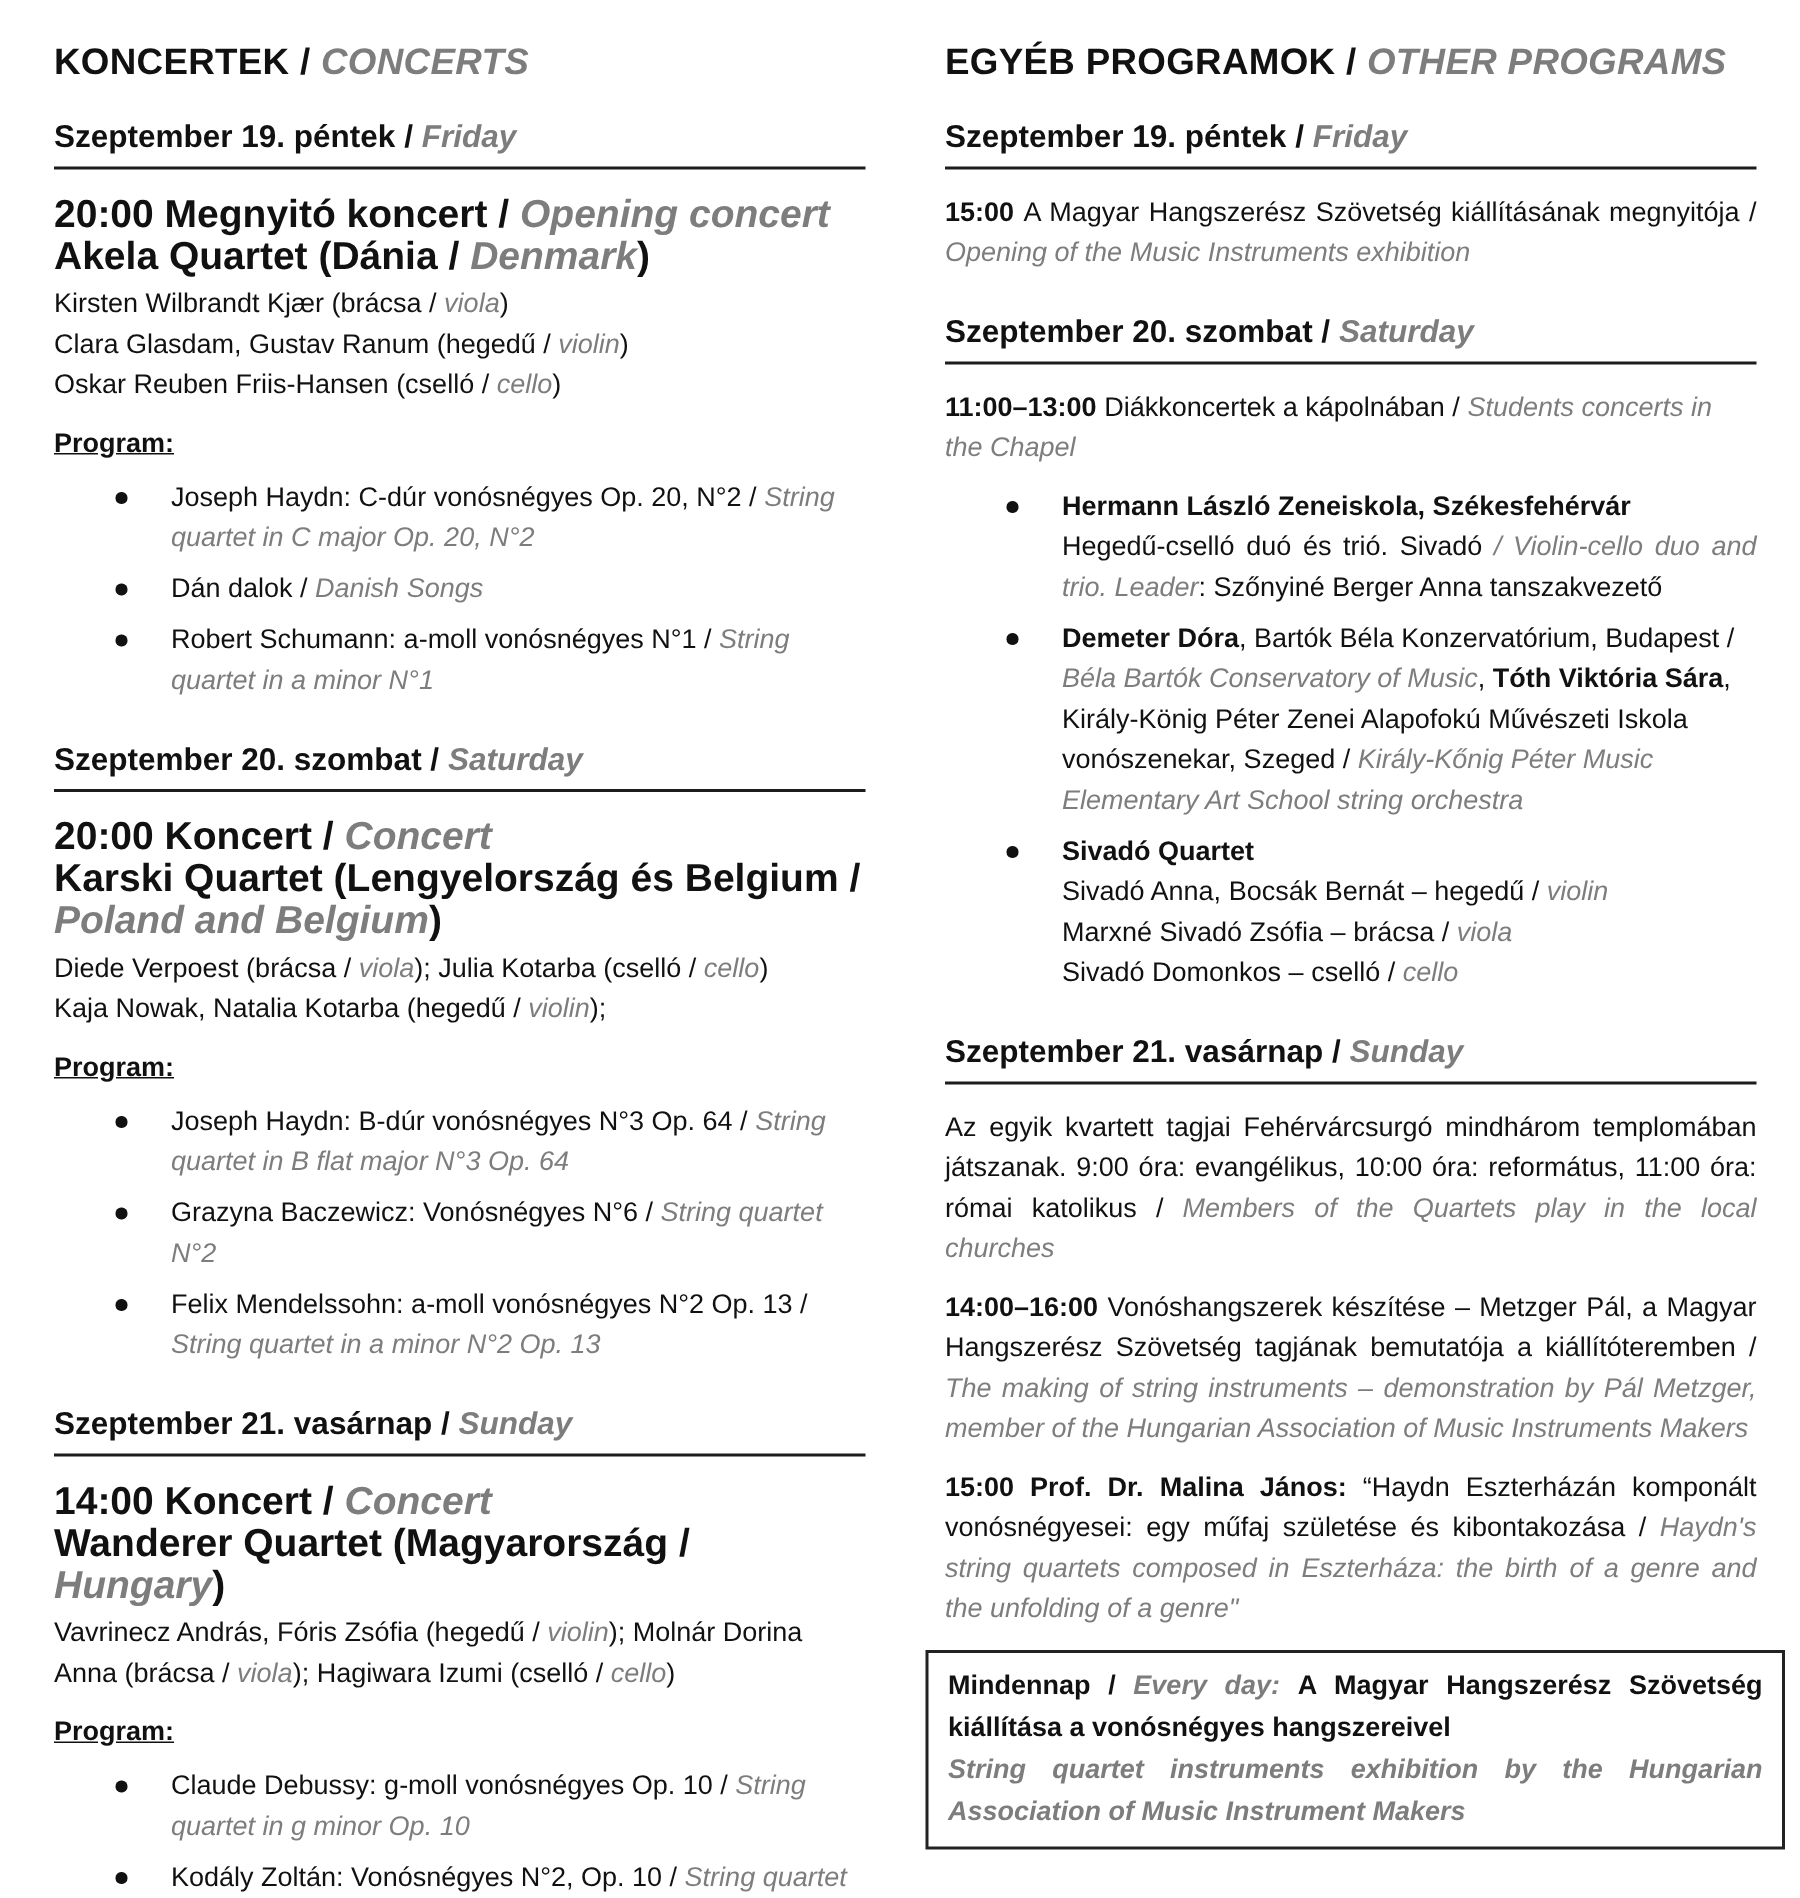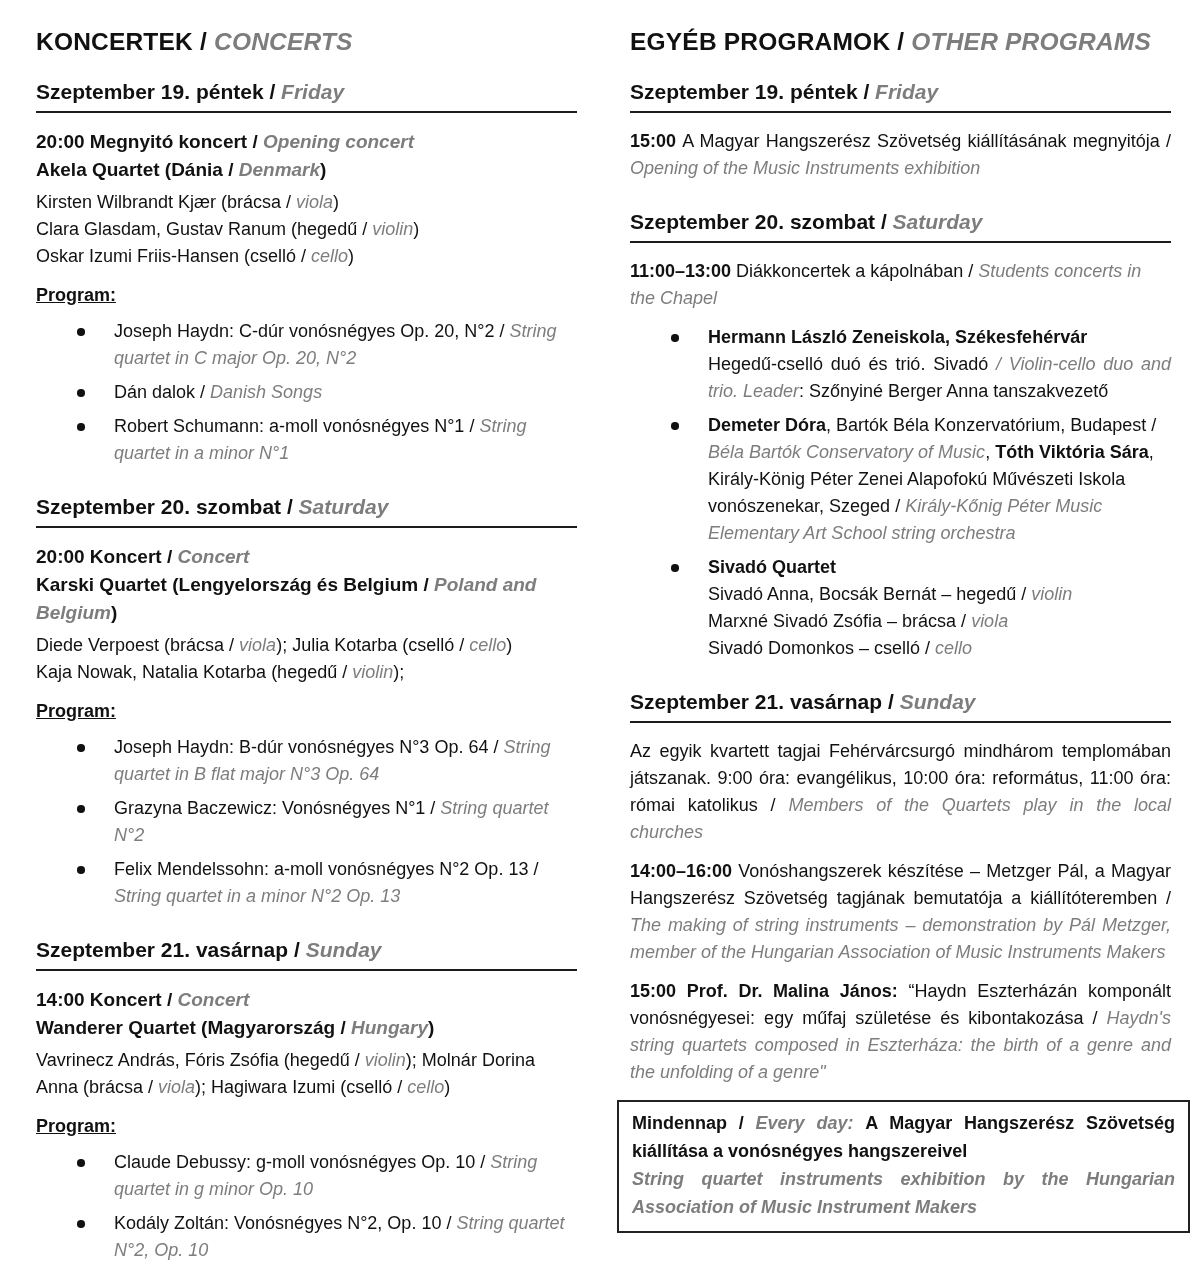--- a/index.html
+++ b/index.html
@@ -28,21 +28,21 @@
     white-space:nowrap;
   }
   .day-header{
     font-size:21px;font-weight:700;
     padding-bottom:7px;
     border-bottom:2.5px solid var(--rule);
     margin:0 0 15px 0;
   }
   .section.section-gap .day-header{margin-top:28px;}
   .block-heading{margin:0 0 5px 0;}
-  .heading-line{font-size:19px;font-weight:700;line-height:28px;}
+  .heading-line{font-size:26px;font-weight:700;line-height:28px;}
   .block-lines{margin:0 0 8px 0;}
   .body-line{font-size:18px;line-height:27px;}
   .body-para{font-size:18px;line-height:27px;margin:0 0 12px 0;}
   .program-label{
     font-size:18px;font-weight:700;line-height:27px;
     text-decoration:underline;
     margin:12px 0 9px 0;
   }
   ul.program-list{
     margin:0 0 10px 0;
@@ -84,21 +84,21 @@
       <div class="col-title"><span class="r-b">KONCERTEK / </span><span class="r-big">CONCERTS</span></div>
       <div class="section">
         <div class="day-header"><span class="r-b">Szeptember 19. péntek / </span><span class="r-big">Friday</span></div>
         <div class="block-heading">
           <div class="heading-line"><span class="r-b">20:00 Megnyitó koncert / </span><span class="r-big">Opening concert</span></div>
           <div class="heading-line"><span class="r-b">Akela Quartet (Dánia / </span><span class="r-big">Denmark</span><span class="r-b">)</span></div>
         </div>
         <div class="block-lines">
           <div class="body-line"><span class="r-r">Kirsten Wilbrandt Kjær (brácsa / </span><span class="r-ig">viola</span><span class="r-r">)</span></div>
           <div class="body-line"><span class="r-r">Clara Glasdam, Gustav Ranum (hegedű / </span><span class="r-ig">violin</span><span class="r-r">)</span></div>
-          <div class="body-line"><span class="r-r">Oskar Izumi Friis-Hansen (cselló / </span><span class="r-ig">cello</span><span class="r-r">)</span></div>
+          <div class="body-line"><span class="r-r">Oskar Reuben Friis-Hansen (cselló / </span><span class="r-ig">cello</span><span class="r-r">)</span></div>
         </div>
         <div class="program-label">Program:</div>
         <ul class="program-list">
           <li class="program-item">
             <div class="item-line"><span class="r-r">Joseph Haydn: C-dúr vonósnégyes Op. 20, N°2 / </span><span class="r-ig">String quartet in C major Op. 20, N°2</span></div>
           </li>
           <li class="program-item">
             <div class="item-line"><span class="r-r">Dán dalok / </span><span class="r-ig">Danish Songs</span></div>
           </li>
           <li class="program-item">
@@ -115,21 +115,21 @@
         <div class="block-lines">
           <div class="body-line"><span class="r-r">Diede Verpoest (brácsa / </span><span class="r-ig">viola</span><span class="r-r">); Julia Kotarba (cselló / </span><span class="r-ig">cello</span><span class="r-r">)</span></div>
           <div class="body-line"><span class="r-r">Kaja Nowak, Natalia Kotarba (hegedű / </span><span class="r-ig">violin</span><span class="r-r">);</span></div>
         </div>
         <div class="program-label">Program:</div>
         <ul class="program-list">
           <li class="program-item">
             <div class="item-line"><span class="r-r">Joseph Haydn: B-dúr vonósnégyes N°3 Op. 64 / </span><span class="r-ig">String quartet in B flat major N°3 Op. 64</span></div>
           </li>
           <li class="program-item">
-            <div class="item-line"><span class="r-r">Grazyna Baczewicz: Vonósnégyes N°1 / </span><span class="r-ig">String quartet N°2</span></div>
+            <div class="item-line"><span class="r-r">Grazyna Baczewicz: Vonósnégyes N°6 / </span><span class="r-ig">String quartet N°2</span></div>
           </li>
           <li class="program-item">
             <div class="item-line"><span class="r-r">Felix Mendelssohn: a-moll vonósnégyes N°2 Op. 13 / </span><span class="r-ig">String quartet in a minor N°2 Op. 13</span></div>
           </li>
         </ul>
       </div>
       <div class="section section-gap">
         <div class="day-header"><span class="r-b">Szeptember 21. vasárnap / </span><span class="r-big">Sunday</span></div>
         <div class="block-heading">
           <div class="heading-line"><span class="r-b">14:00 Koncert / </span><span class="r-big">Concert</span></div>

